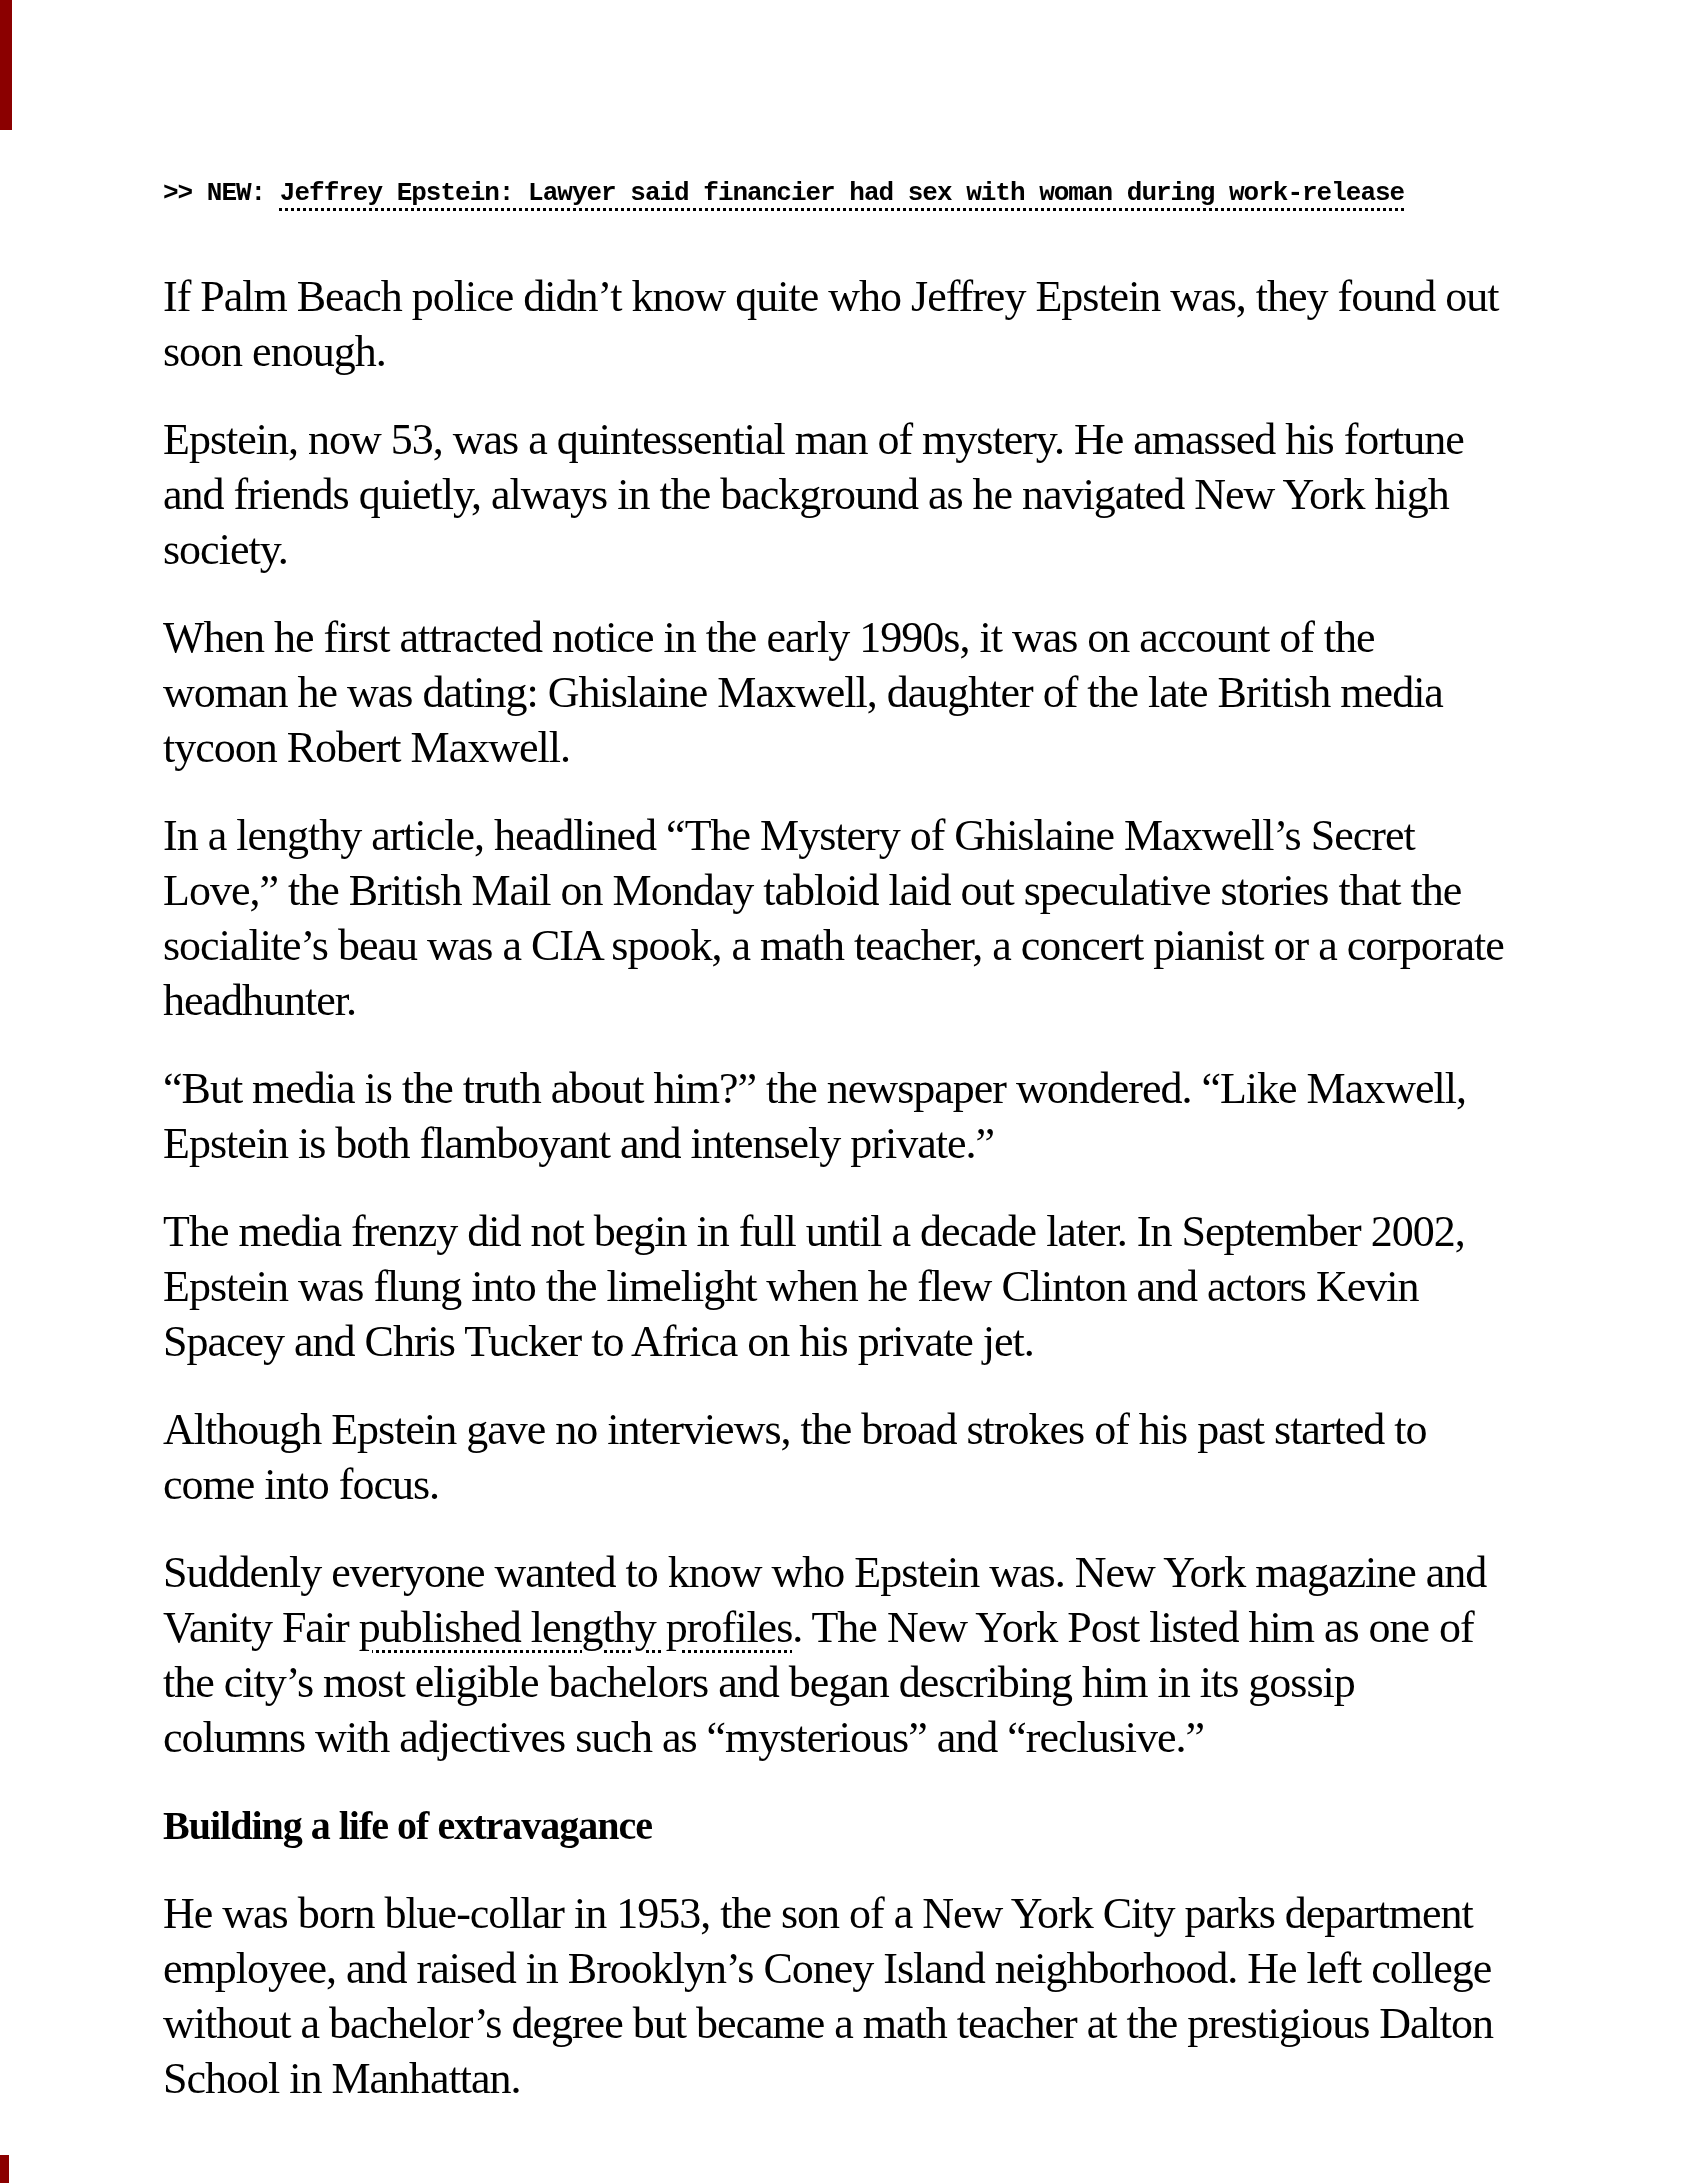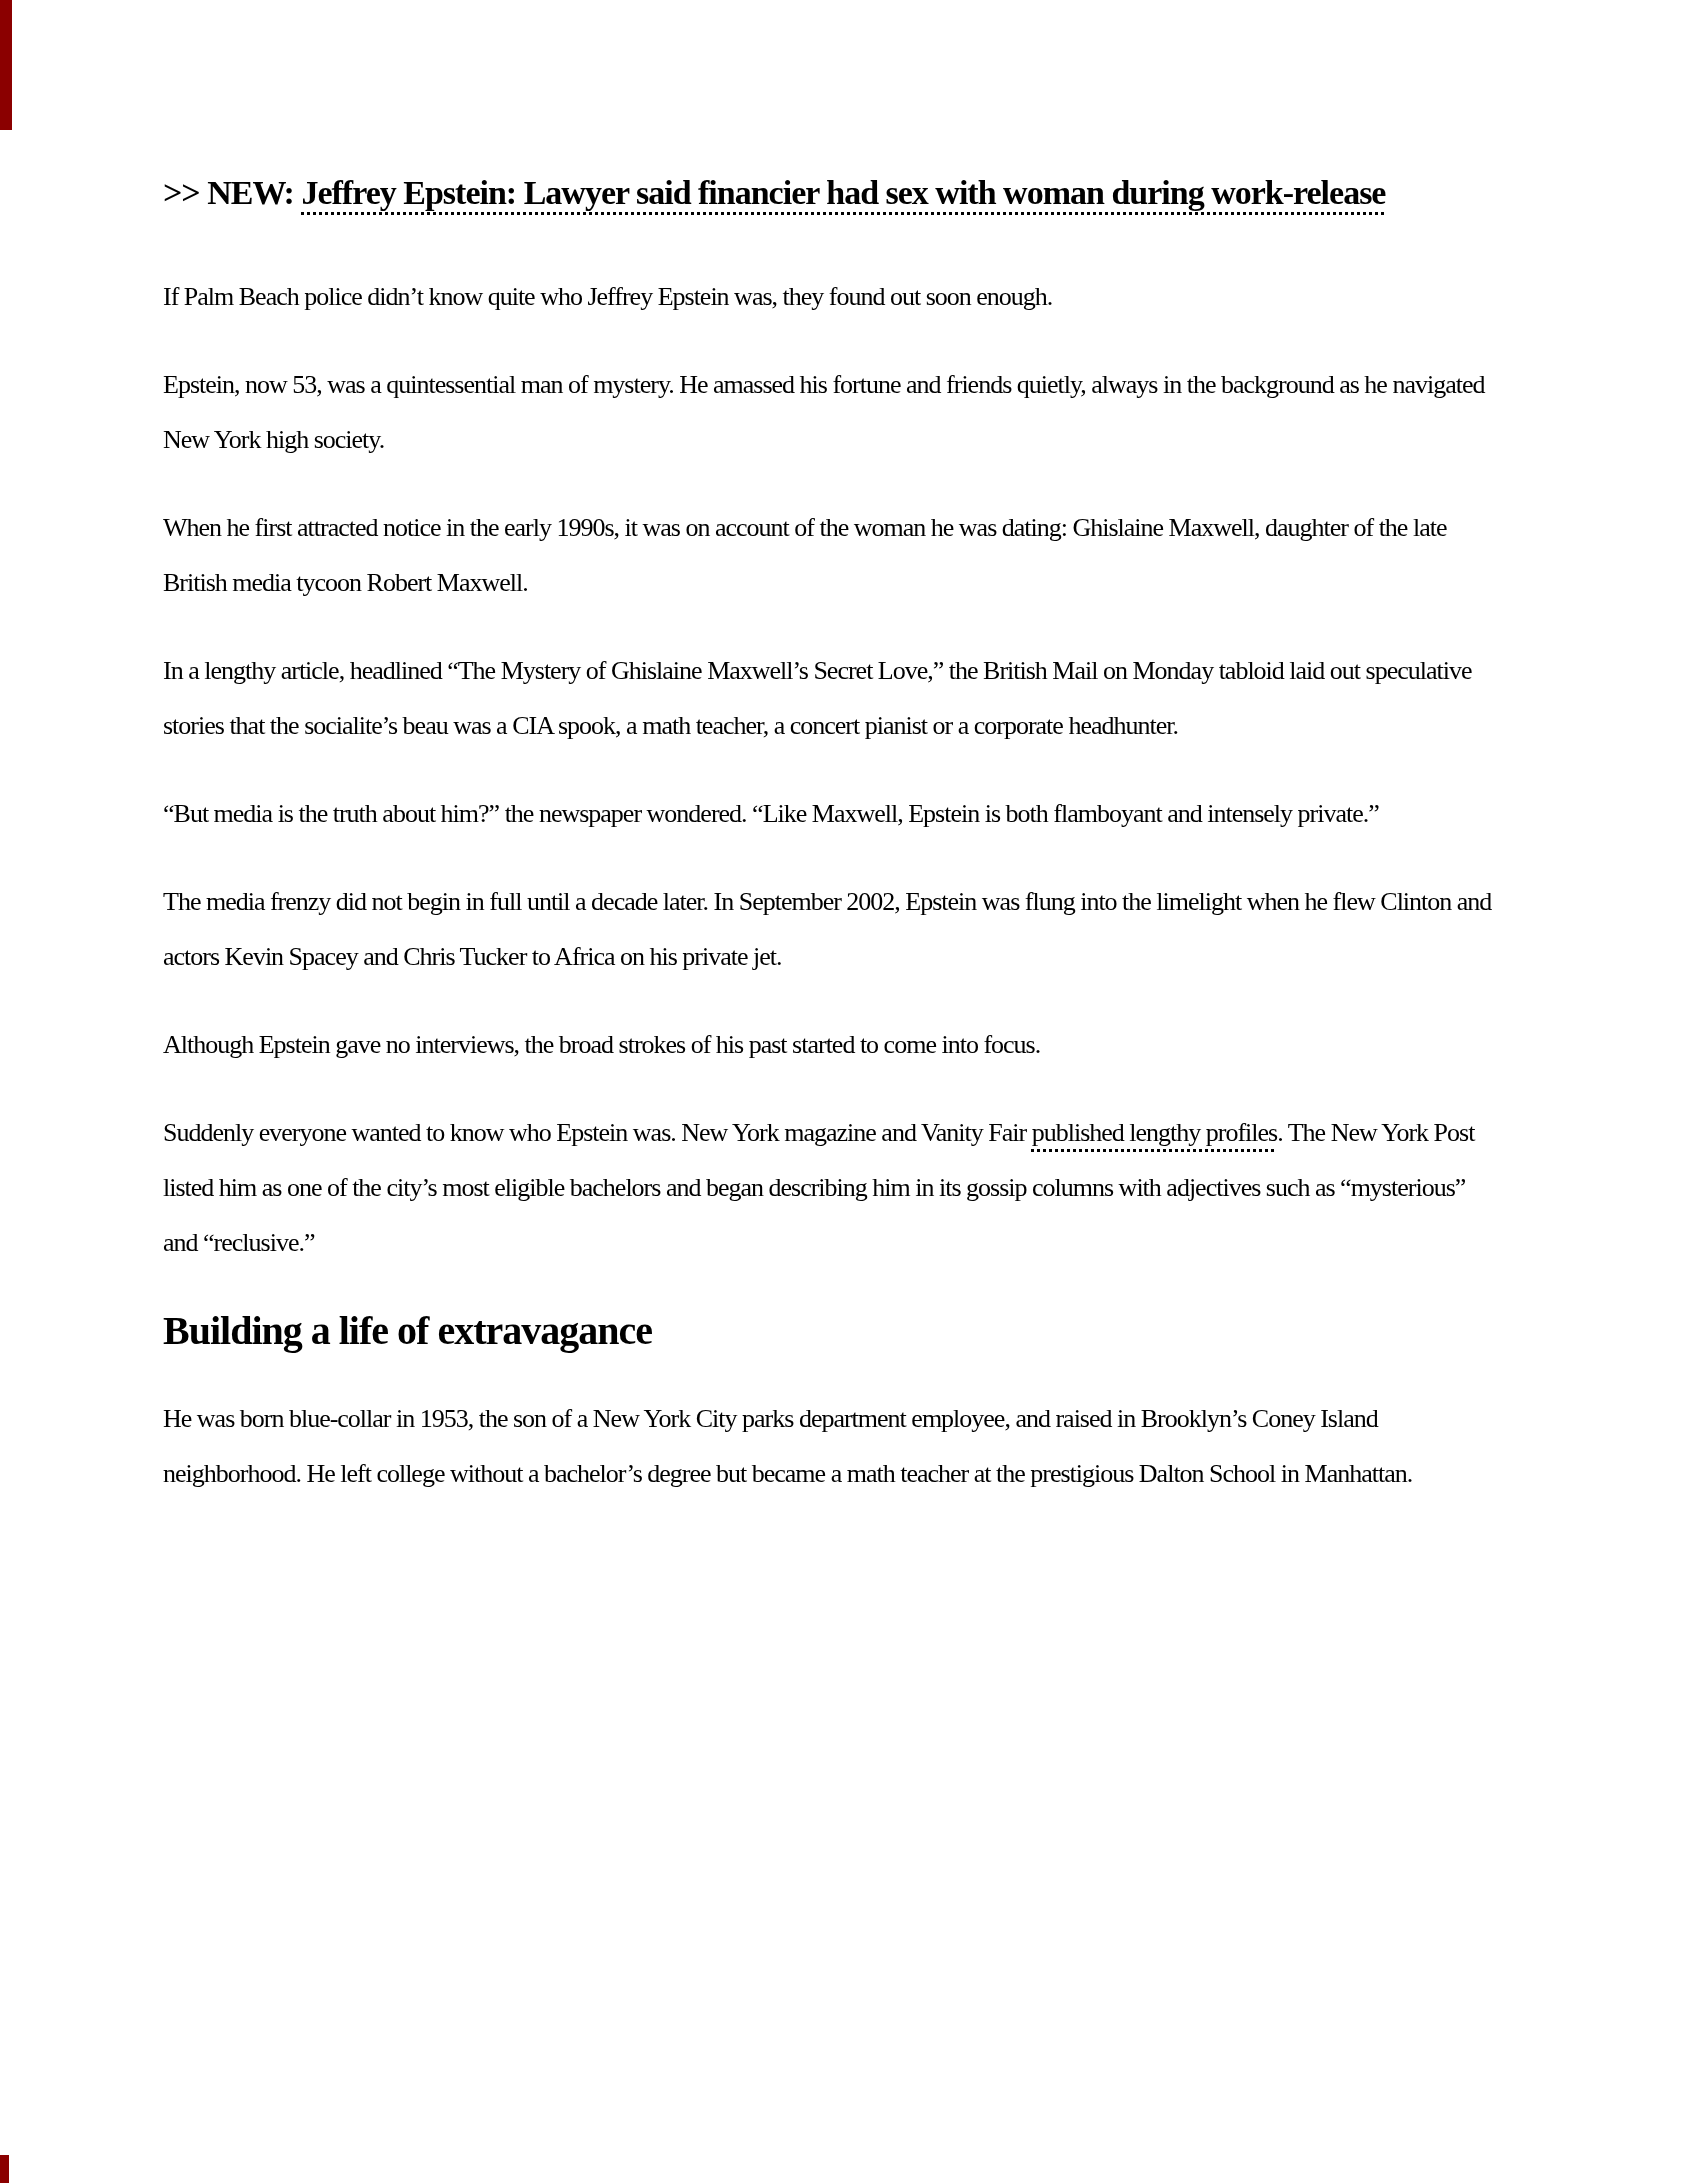--- a/index.html
+++ b/index.html
@@ -31,38 +31,39 @@
     height: 28px;
   }
   .content {
     position: absolute;
     left: 163px;
     top: 163px;
     width: 1356px;
   }
   h1.headline {
     margin: 0 0 46px 0;
-    font-size: 34px;
+    font-size: 26px;
     font-weight: bold;
     line-height: 60px;
     letter-spacing: -1px;
     color: #000000;
+    font-family: Liberation Mono, monospace;
   }
   .dotted-link {
     color: #000000;
     text-decoration-line: underline;
     text-decoration-style: dotted;
     text-decoration-thickness: 2.6px;
     text-decoration-color: #000000;
     text-underline-offset: 8px;
     cursor: pointer;
   }
   p.body-para {
     margin: 0 15px 33px 0;
-    font-size: 26px;
+    font-size: 44px;
     line-height: 55px;
     letter-spacing: -1px;
   }
   h2.subhead {
     margin: 0 0 33px 0;
     font-size: 40px;
     font-weight: bold;
     line-height: 55px;
     letter-spacing: -1px;
   }

